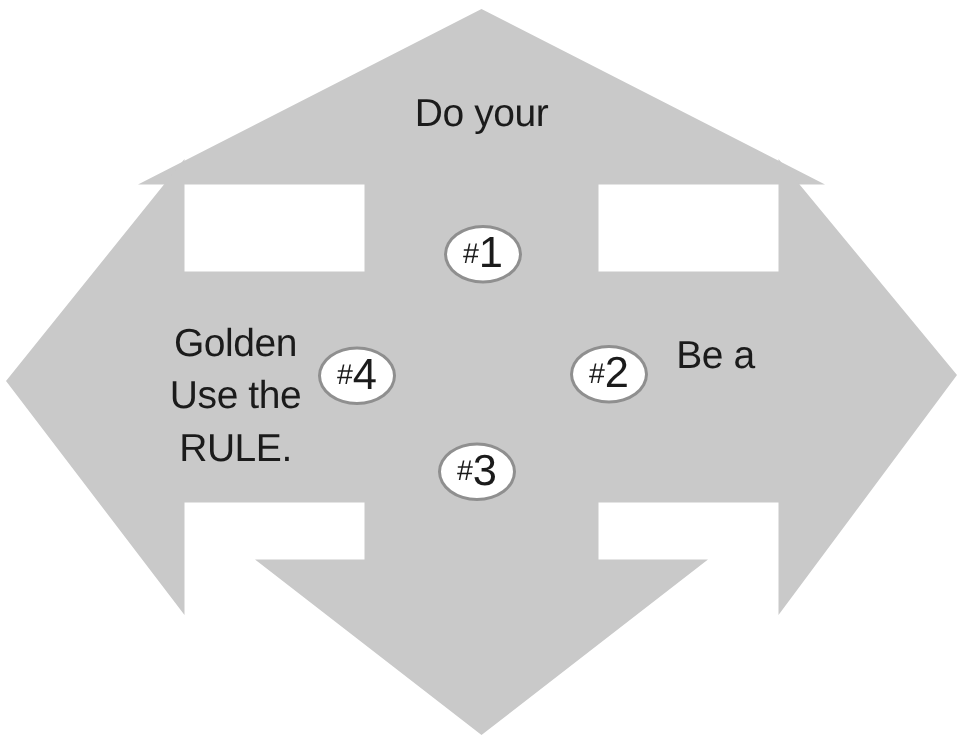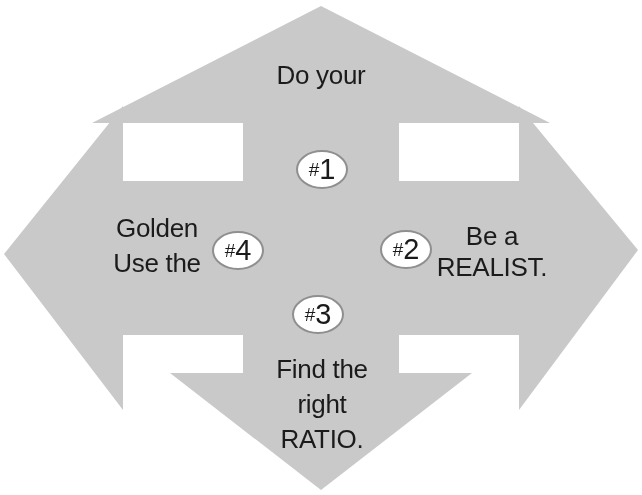--- a/index.html
+++ b/index.html
@@ -55,34 +55,29 @@
     <path class="arrow-part" d="M321,6 L550,123 L399,123 L399,260 L243,260 L243,123 L92,123 Z"></path>
     <path class="arrow-part" d="M321,490 L170,373 L243,373 L243,240 L399,240 L399,373 L472,373 Z"></path>
     <path class="arrow-part" d="M4,254 L123,106 L123,181 L330,181 L330,335 L123,335 L123,410 Z"></path>
     <path class="arrow-part" d="M638,250 L519,410 L519,335 L310,335 L310,181 L519,181 L519,106 Z"></path>
   </svg>
 
   <div class="label" style="left:321px;top:60px;">
     <div>Do your</div>
   </div>
 
-  <div class="label" style="left:492px;top:221px;">
+  <div class="label" style="left:477px;top:221px;text-align:right;">
     <div>Be a</div>
-    <div>REALIST.</div>
   </div>
 
-  <div class="label lh35" style="left:322px;top:352px;">
-    <div>Find the</div>
-    <div>right</div>
-    <div>RATIO.</div>
-  </div>
 
   <div class="label lh35" style="left:157px;top:211px;">
     <div>Golden</div>
     <div>Use the</div>
+    <div>RULE.</div>
   </div>
 
   <div class="badge" style="left:296px;top:150px;">
     <span class="hash">#</span>
       <span class="num">1</span>
   </div>
   <div class="badge" style="left:380px;top:230px;">
     <span class="hash">#</span>
       <span class="num">2</span>
   </div>

